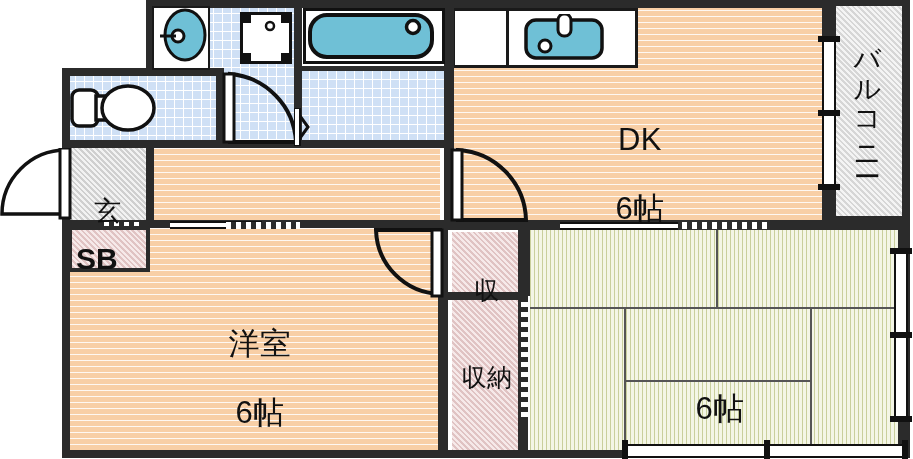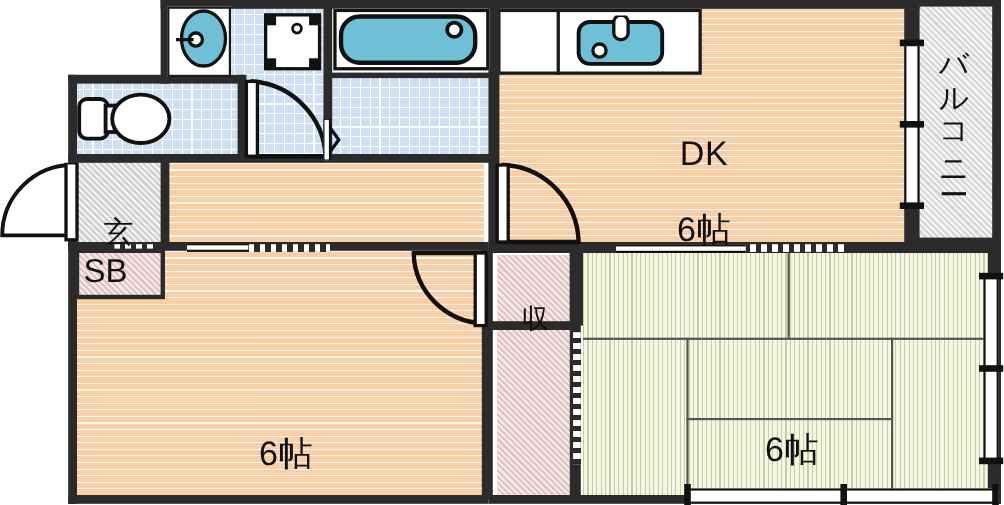--- a/index.html
+++ b/index.html
@@ -103,22 +103,23 @@
 
   
   .seam{position:absolute;background:#555;}
 
   
   .sb-box{
     position:absolute;box-sizing:border-box;
     border:4px solid #2b2b2b;
   }
   .sb-text{
-    position:absolute;font-size:30px;color:#111;font-weight:400;
+    position:absolute;font-size:30px;color:#111;font-weight:700;
     letter-spacing:0px;
+    margin-top:12px;
   }
 </style>
 </head>
 <body>
 
 <div id="plan">
 
   <div class="abs floor-tile" style="left:150px;top:4px;width:300px;height:140px;"></div>
 
   <div class="abs floor-tile" style="left:66px;top:72px;width:150px;height:72px;"></div>
@@ -295,39 +296,42 @@
   <div class="win-h" style="left:560px;top:222px;width:118px;height:8px;"></div>
 
   <div class="sb-box" style="left:68px;top:226px;width:82px;height:46px;"></div>
 
   <div class="rlabel big" style="left:560px;top:88px;width:160px;">
     <span>DK</span><br>
     <span>6帖</span>
   </div>
 
   <div class="rlabel big" style="left:180px;top:292px;width:160px;">
-    <br>
+    <span>洋室</span><br>
     <span>6帖</span>
   </div>
 
   <div class="rlabel big" style="left:640px;top:288px;width:160px;">
     <br>
     <span>6帖</span>
   </div>
 
   <div class="rlabel mid" style="left:80px;top:166px;width:56px;">
     <span>玄</span>
   </div>
 
   <div class="sb-text" style="left:76px;top:230px;">
     <span>SB</span>
   </div>
 
   <div class="rlabel small" style="left:456px;top:248px;width:62px;">
     <span>収</span>
   </div>
 
+  <div class="rlabel small" style="left:456px;top:334px;width:62px;line-height:1.15;">
+    <span>収納</span>
+  </div>
 
   <div class="rlabel vert" style="left:852px;top:28px;">
     <span>バルコニー</span>
   </div>
 
 </div>
 
 </body></html>

